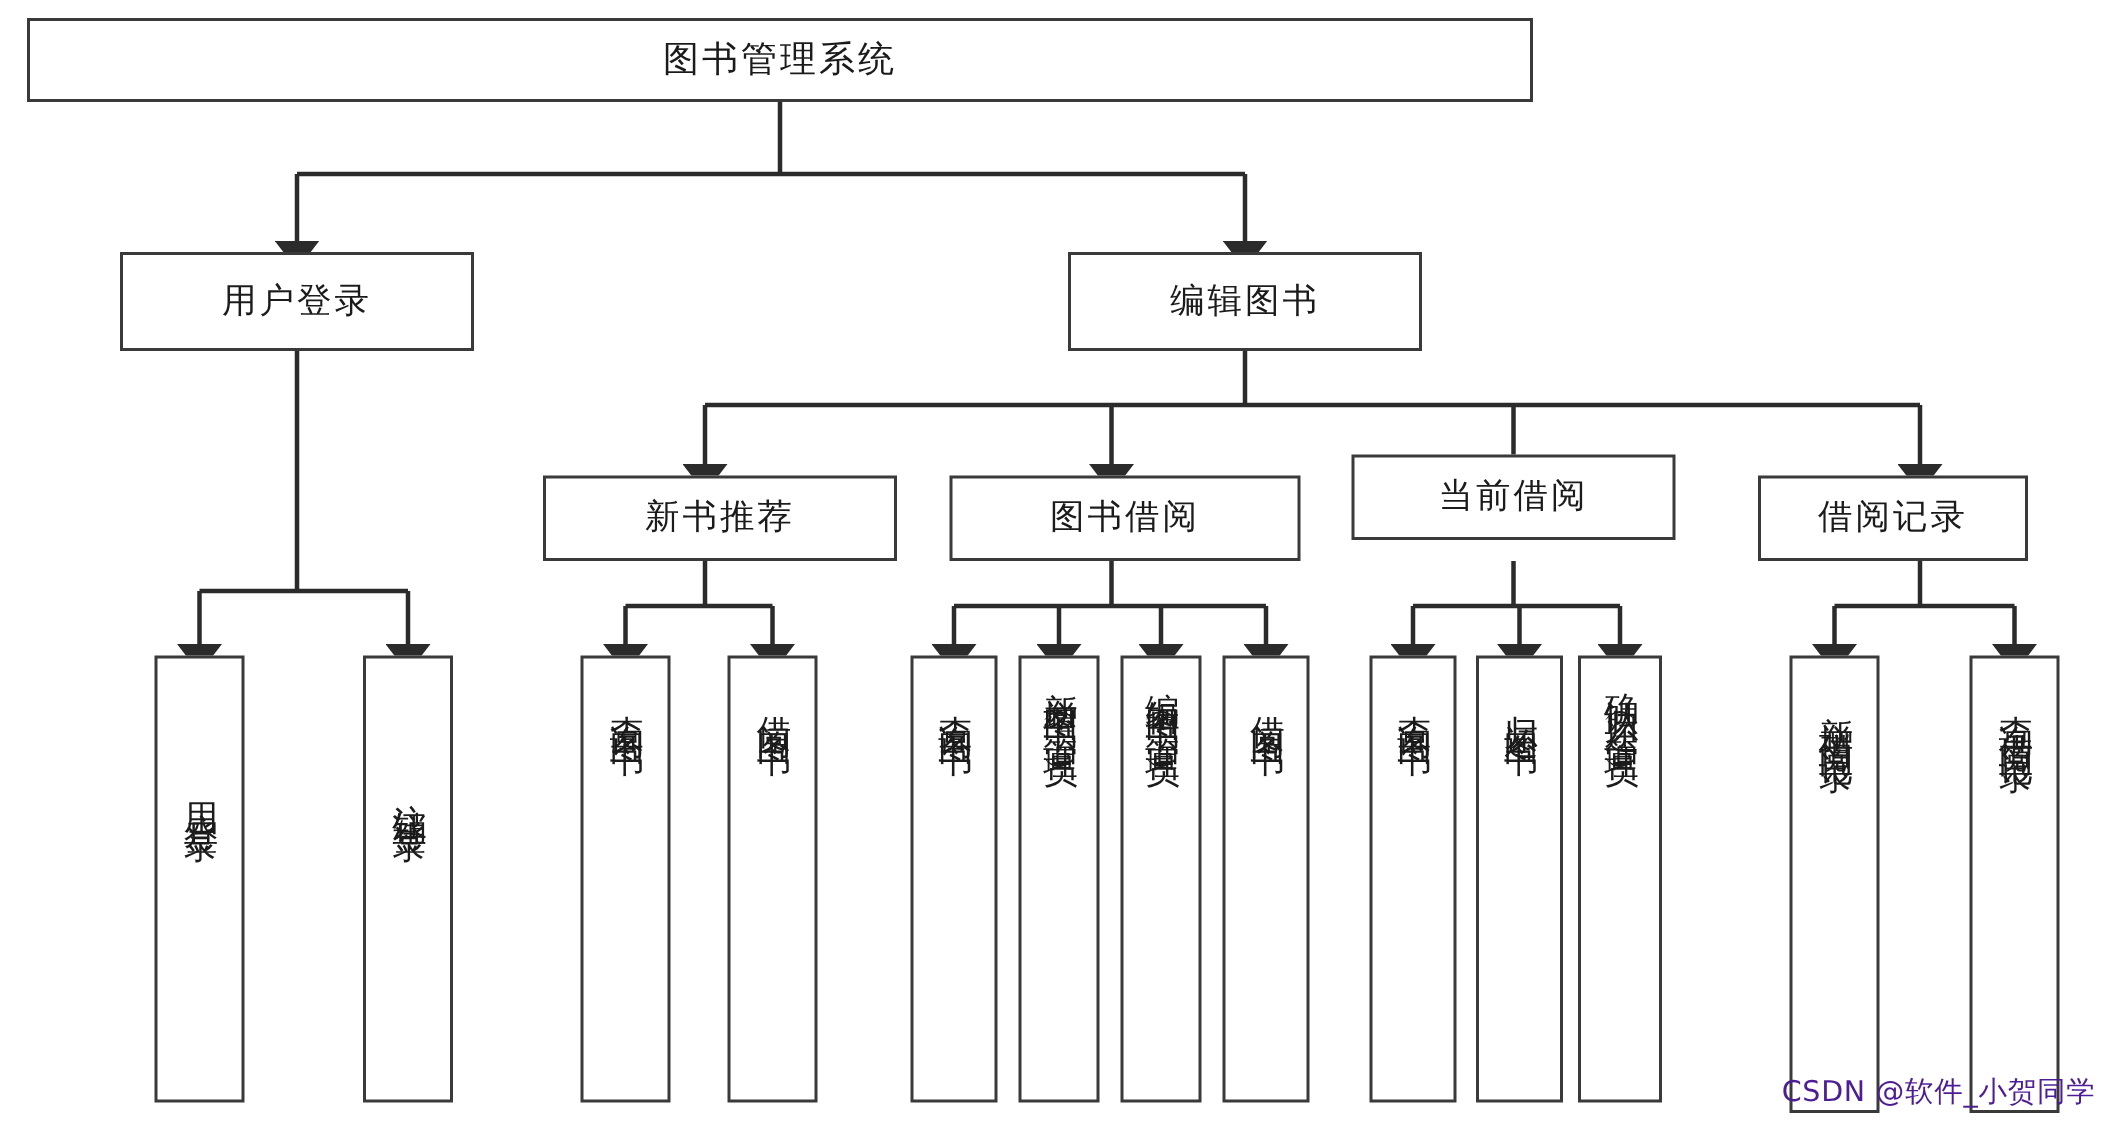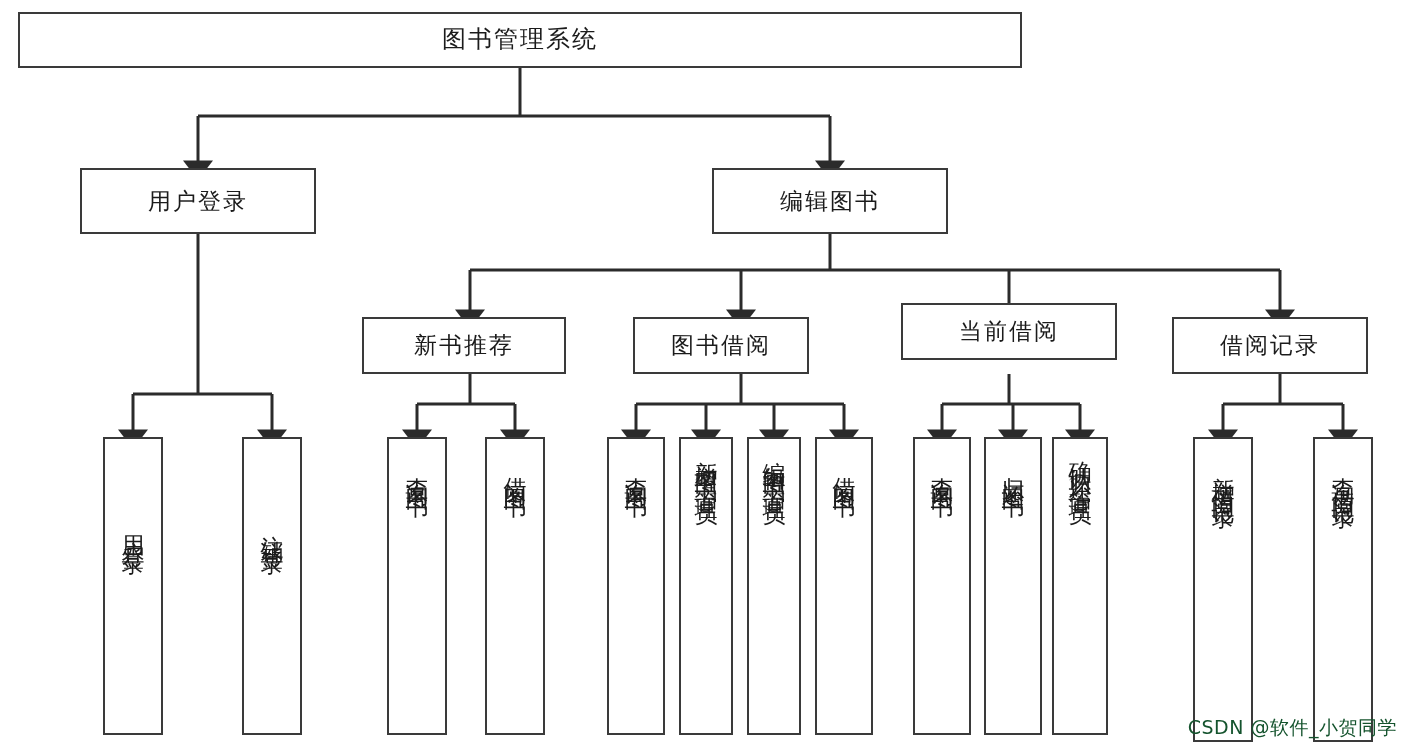--- a/index.html
+++ b/index.html
@@ -71,21 +71,21 @@
     margin-top: 20px;
   }
   .node.vert.pad-none .node-label {
     margin-top: 4px;
   }
   #watermark {
     position: absolute;
     right: 8px;
     bottom: 6px;
     font-size: 19px;
-    color: #14532d;
+    color: #4c1d95;
     letter-spacing: 0.5px;
     white-space: nowrap;
     pointer-events: none;
   }
 </style>
 </head>
 <body>
 
 <div id="diagram-root">
 
@@ -136,30 +136,30 @@
     <span class="node-label">图书管理系统</span>
   </div>
 
   <div class="node horiz" style="left: 80px; top: 168px; width: 236px; height: 66px;">
     <span class="node-label">用户登录</span>
   </div>
   <div class="node horiz" style="left: 712px; top: 168px; width: 236px; height: 66px;">
     <span class="node-label">编辑图书</span>
   </div>
 
-  <div class="node horiz" style="left: 362px; top: 317px; width: 204px; height: 57px;">
+  <div class="node horiz" style="left: 362px; top: 317px; width: 236px; height: 57px;">
     <span class="node-label">新书推荐</span>
   </div>
-  <div class="node horiz" style="left: 633px; top: 317px; width: 176px; height: 57px;">
+  <div class="node horiz" style="left: 633px; top: 317px; width: 234px; height: 57px;">
     <span class="node-label">图书借阅</span>
   </div>
   <div class="node horiz" style="left: 901px; top: 303px; width: 216px; height: 57px;">
     <span class="node-label">当前借阅</span>
   </div>
-  <div class="node horiz" style="left: 1172px; top: 317px; width: 196px; height: 57px;">
+  <div class="node horiz" style="left: 1172px; top: 317px; width: 180px; height: 57px;">
     <span class="node-label">借阅记录</span>
   </div>
 
   <div class="node vert pad-mid" style="left: 103px; top: 437px; width: 60px; height: 298px;">
     <span class="node-label">用户登录</span>
   </div>
   <div class="node vert pad-mid" style="left: 242px; top: 437px; width: 60px; height: 298px;">
     <span class="node-label">注销登录</span>
   </div>
   <div class="node vert pad-small" style="left: 387px; top: 437px; width: 60px; height: 298px;">

